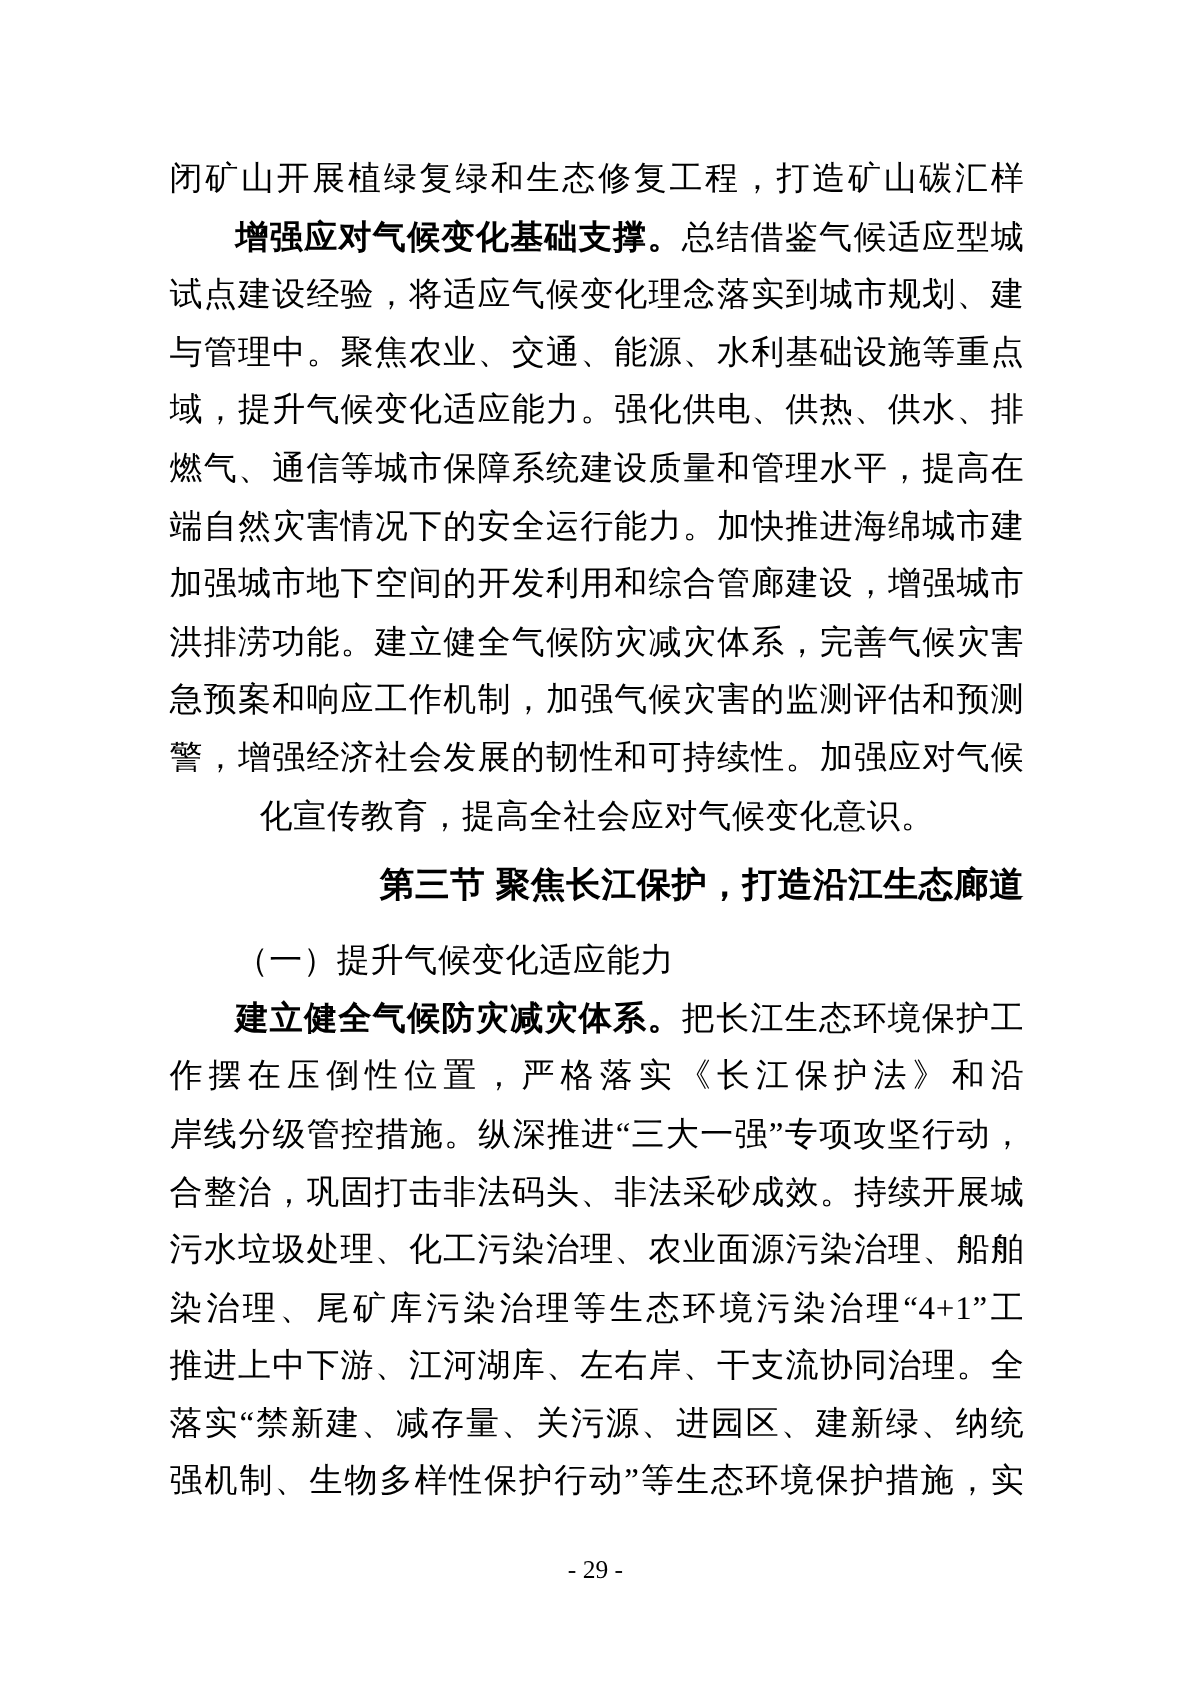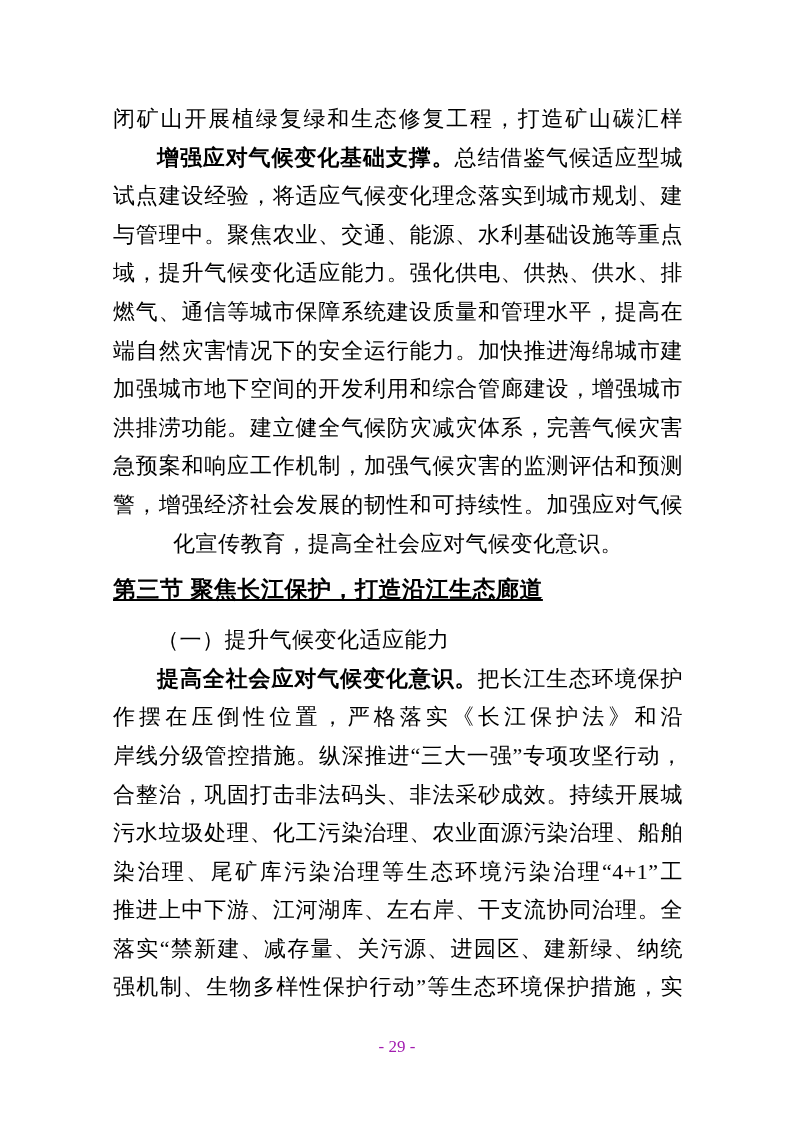--- a/index.html
+++ b/index.html
@@ -39,42 +39,41 @@
     font-weight: 700;
     font-family: "Liberation Sans", "DejaVu Sans", sans-serif;
   }
   .section-heading {
     margin-top: 6px;
     height: 40px;
     line-height: 40px;
     font-size: 23px;
     font-weight: 700;
     font-family: "Liberation Sans", "DejaVu Sans", sans-serif;
-    text-align: left;
+    text-align: right;
     letter-spacing: 0.5px;
-    text-decoration: underline;
   }
   .subsection-heading {
     margin-top: 12px;
     height: 38.6px;
     line-height: 38.6px;
     font-size: 22px;
     letter-spacing: 0.5px;
     text-indent: 44px;
   }
   .page-number {
     position: absolute;
     left: 0;
     top: 1036px;
     width: 100%;
     text-align: center;
     font-size: 17px;
     line-height: 22px;
     font-family: "Liberation Serif", "DejaVu Serif", serif;
-    color: #a21caf;
+    color: #000000;
   }
 </style>
 </head>
 <body>
 
 <div class="page">
   <div class="text-area">
       <div>
         <div class="line fill"><span class="seg-normal">闭矿山开展植绿复绿和生态修复工程，打造矿山碳汇样本。</span></div>
       </div>
@@ -87,21 +86,21 @@
         <div class="line fill"><span class="seg-normal">端自然灾害情况下的安全运行能力。加快推进海绵城市建设，</span></div>
         <div class="line fill"><span class="seg-normal">加强城市地下空间的开发利用和综合管廊建设，增强城市防</span></div>
         <div class="line fill"><span class="seg-normal">洪排涝功能。建立健全气候防灾减灾体系，完善气候灾害应</span></div>
         <div class="line fill"><span class="seg-normal">急预案和响应工作机制，加强气候灾害的监测评估和预测预</span></div>
         <div class="line fill"><span class="seg-normal">警，增强经济社会发展的韧性和可持续性。加强应对气候变</span></div>
         <div class="line"><span class="seg-normal">化宣传教育，提高全社会应对气候变化意识。</span></div>
       </div>
       <div class="section-heading">第三节 聚焦长江保护，打造沿江生态廊道</div>
       <div class="subsection-heading">（一）提升气候变化适应能力</div>
       <div>
-        <div class="line fill indent"><span class="seg-bold">提高全社会应对气候变化意识。</span><span class="seg-normal">把长江生态环境保护工</span></div>
+        <div class="line fill indent"><span class="seg-bold">建立健全气候防灾减灾体系。</span><span class="seg-normal">把长江生态环境保护工</span></div>
         <div class="line fill"><span class="seg-normal">作摆在压倒性位置，严格落实《长江保护法》和沿江“1515”</span></div>
         <div class="line fill"><span class="seg-normal">岸线分级管控措施。纵深推进“三大一强”专项攻坚行动，</span></div>
         <div class="line fill"><span class="seg-normal">合整治，巩固打击非法码头、非法采砂成效。持续开展城镇</span></div>
         <div class="line fill"><span class="seg-normal">污水垃圾处理、化工污染治理、农业面源污染治理、船舶污</span></div>
         <div class="line fill"><span class="seg-normal">染治理、尾矿库污染治理等生态环境污染治理“4+1”工程，</span></div>
         <div class="line fill"><span class="seg-normal">推进上中下游、江河湖库、左右岸、干支流协同治理。全面</span></div>
         <div class="line fill"><span class="seg-normal">落实“禁新建、减存量、关污源、进园区、建新绿、纳统管、</span></div>
         <div class="line fill"><span class="seg-normal">强机制、生物多样性保护行动”等生态环境保护措施，实施</span></div>
       </div>
     </div>

